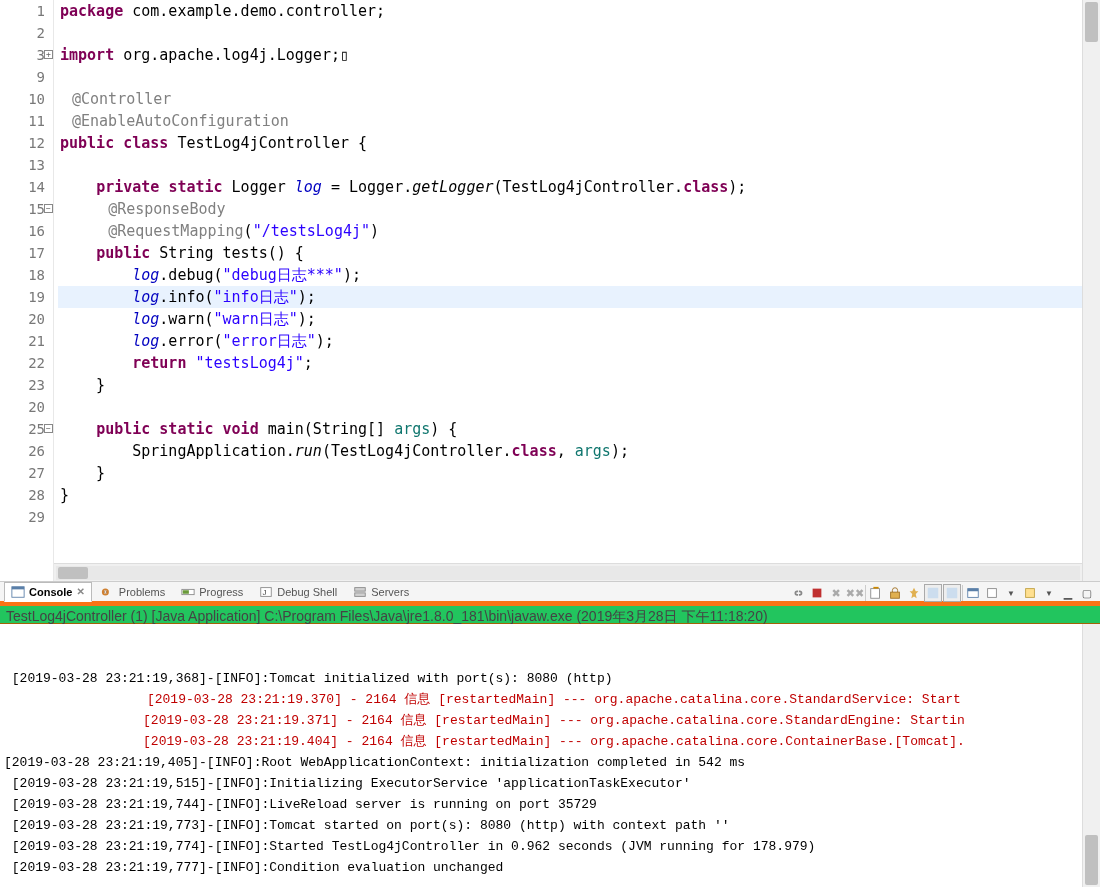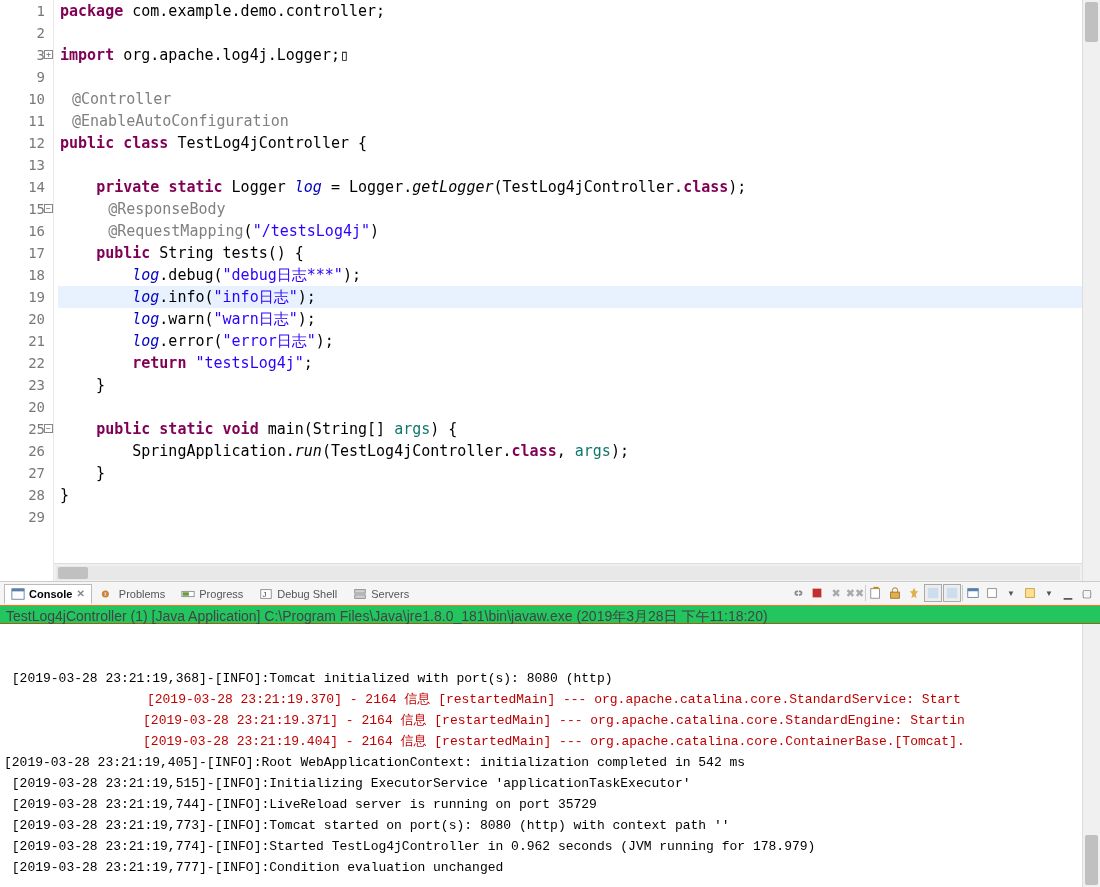--- a/index.html
+++ b/index.html
@@ -17,21 +17,21 @@
 .ann { color:#808080;margin-left:12px; }
 .fld { color:#0000c0; font-style:italic; }
 .mth { font-style:italic; }
 .editor-vscroll { width:18px; background:#f0f0f0; border-left:1px solid #ddd; position:relative;}
 .editor-vscroll .thumb{ position:absolute; left:2px; right:2px; top:2px; height:40px; background:#c0c0c0; border-radius:2px;}
 .editor-hscroll { height:18px; background:#f0f0f0; border-top:1px solid #ddd; display:flex; align-items:center;}
 .editor-hscroll .track{flex:1; height:14px; margin:0 2px; background:#e8e8e8; position:relative;}
 .editor-hscroll .thumb{position:absolute; left:2px; top:1px; height:12px; width:30px; background:#c0c0c0; border-radius:2px;}
 
 .bottom-panel { height:305px; display:flex; flex-direction:column; background:#fff; }
-.tabbar { height:24px; background:#f5f5f5; border-bottom:1px solid #f97316; display:flex; align-items:center; padding:0 4px; gap:2px; position:relative;}
+.tabbar { height:24px; background:#f5f5f5; border-bottom:5px solid #f97316; display:flex; align-items:center; padding:0 4px; gap:2px; position:relative;}
 .tab { display:inline-flex; align-items:center; gap:4px; padding:0 6px; height:20px; font-size:11px; color:#555; cursor:pointer; border:1px solid transparent; }
 .tab.active { background:#fff; border:1px solid #bbb; border-bottom:1px solid #fff; color:#000; font-weight:bold;}
 .tab .ticon { width:14px; height:14px; display:inline-block; }
 .tab .close-x { font-size:10px; color:#888; }
 .toolbar-right { position:absolute; right:4px; top:2px; display:flex; gap:1px; align-items:center;}
 .tbtn { width:18px; height:18px; display:flex; align-items:center; justify-content:center; font-size:11px; color:#555; cursor:pointer; }
 .tbtn svg { width:14px; height:14px; }
 .tbtn.box{ border:1px solid #aaa; background:#eee;}
 .launch-line { height:18px; font-size:14px; color:#444; padding:2px 6px; border-bottom:1px solid #a16207; background:#22c55e;}
 .console-body { flex:1; font-family:Liberation Mono, monospace; font-size:13px; line-height:21px; white-space:pre; overflow:auto; padding:2px 4px; color:#000; position:relative;}

